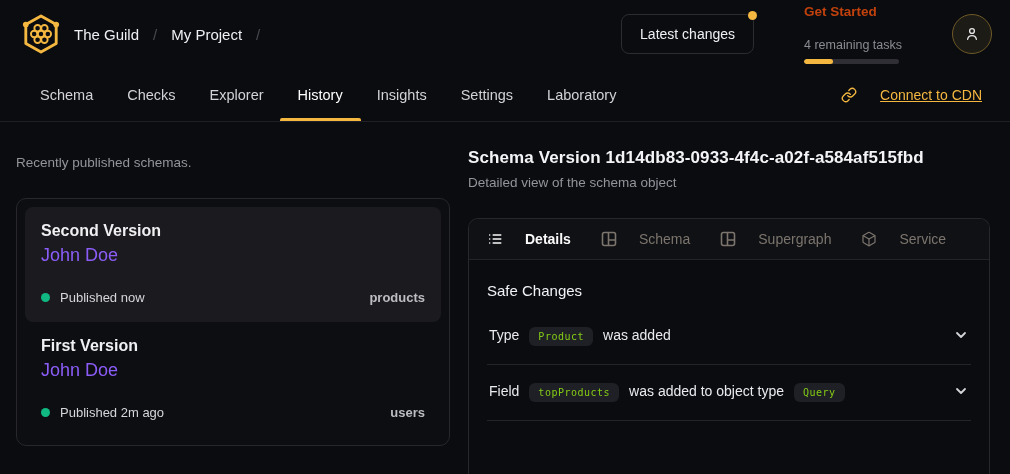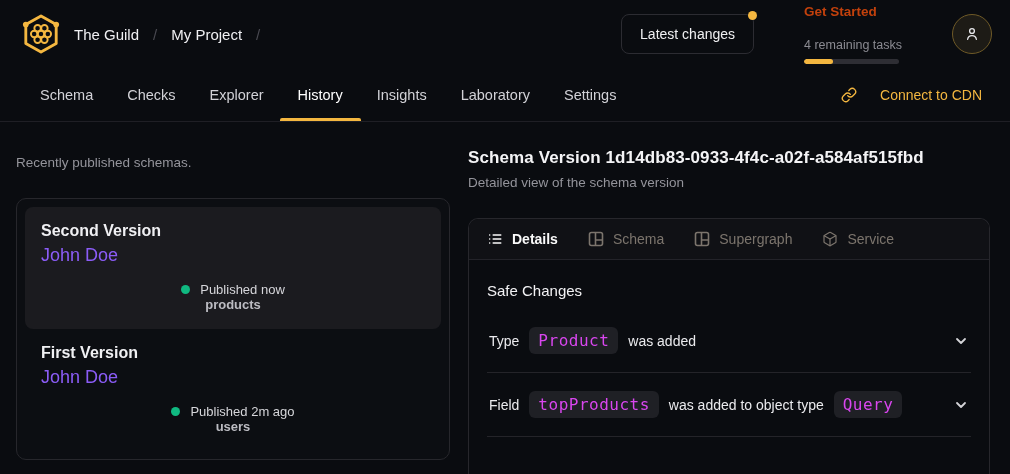--- a/index.html
+++ b/index.html
@@ -41,50 +41,50 @@
     border: 1px solid #6f5a27; display: flex; align-items: center; justify-content: center;
     color: #e6e6e9; cursor: pointer;
   }
 
   
   .nav { display: flex; align-items: center; height: 54px; padding: 0 28px 0 40px; border-bottom: 1px solid #1f1f25; }
   .nav-tabs { display: flex; gap: 34px; height: 100%; align-items: stretch; }
   .nav-tab { position: relative; display: flex; align-items: center; font-size: 14.5px; color: #d2d2d7; font-weight: 500; cursor: pointer; }
   .nav-tab.active { color: #ffffff; }
   .nav-tab.active::after { content: ""; position: absolute; left: -18px; right: -18px; bottom: 0; height: 3px; background: #f4b740; border-radius: 2px 2px 0 0; }
-  .cdn-link { margin-left: auto; display: flex; align-items: center; gap: 23px; color: #f4b740; font-size: 14px; font-weight: 500; cursor: pointer; }
+  .cdn-link { margin-left: auto; display: flex; align-items: center; gap: 23px; color: #f4b740; font-size: 14px; font-weight: 500; cursor: pointer; text-decoration: underline; }
 
   
   .main { display: flex; gap: 18px; padding: 26px 20px 0 16px; }
   .col-left { width: 434px; flex: none; }
   .col-right { flex: 1; min-width: 0; }
   .panel-title { font-size: 17px; font-weight: 700; color: #f4f4f6; letter-spacing: 0.1px; }
   .panel-sub { font-size: 13.5px; color: #94949b; margin-top: 7px; }
 
   
   .versions-box { margin-top: 28px; border: 1px solid #27272c; border-radius: 10px; padding: 8px; background: #0c0e12; }
   .version-item { border-radius: 8px; padding: 15px 16px 17px; cursor: pointer; }
   .version-item.selected { background: #1b1b1f; }
   .vi-name { font-size: 16px; font-weight: 600; color: #f0f0f3; }
   .vi-author { font-size: 18px; color: #8b5cf6; margin-top: 5px; }
-  .vi-row { margin-top: 16px; display: flex; justify-content: space-between; align-items: center; flex-direction: column; }
+  .vi-row { margin-top: 24px; display: flex; justify-content: space-between; align-items: flex-start; }
   .vi-pub { display: flex; gap: 10px; align-items: center; font-size: 13px; color: #d6d6da; }
   .dot-green { width: 9px; height: 9px; border-radius: 50%; background: #10b981; }
   .vi-service { font-size: 13px; font-weight: 700; color: #bcbcc2; }
 
   
   .detail-box { margin-top: 28px; border: 1px solid #27272c; border-bottom: none; border-radius: 10px 10px 0 0; height: 300px; overflow: hidden; }
   .detail-tabs { display: flex; align-items: center; gap: 30px; padding: 12px 18px; background: #101115; border-bottom: 1px solid #232329; }
-  .dtab { display: flex; align-items: center; gap: 9px; font-size: 14px; color: #7c756d; font-weight: 500; cursor: pointer; }
+  .dtab { display: flex; align-items: center; gap: 22px; font-size: 14px; color: #7c756d; font-weight: 500; cursor: pointer; }
   .dtab.active { color: #fafafa; font-weight: 600; }
   .detail-content { padding: 22px 18px 0; }
   .section-title { font-size: 15px; font-weight: 400; color: #f2f2f4; margin-bottom: 10px; }
-  .change-row { display: flex; align-items: center; gap: 10px; padding: 18px 2px; border-bottom: 1px solid #242429; font-size: 14px; color: #ebebee; cursor: pointer; }
+  .change-row { display: flex; align-items: flex-start; gap: 10px; padding: 18px 2px; border-bottom: 1px solid #242429; font-size: 14px; color: #ebebee; cursor: pointer; }
   .code-pill {
-    font-family: "DejaVu Sans Mono", monospace; font-size: 16px; color: #d946ef;
+    font-family: "DejaVu Sans Mono", monospace; font-size: 10px; color: #84cc16;
     background: #1f2025; border-radius: 6px; padding: 4px 9px; letter-spacing: 0.5px;
   }
   .row-chev { margin-left: auto; color: #d4d4d8; }
 </style>
 </head>
 <body>
 
 <div class="header">
   <div class="brand">
     <span>
@@ -134,22 +134,22 @@
   </div>
 </div>
 
 <div class="nav">
   <div class="nav-tabs">
     <div class="nav-tab">Schema</div>
     <div class="nav-tab">Checks</div>
     <div class="nav-tab">Explorer</div>
     <div class="nav-tab active">History</div>
     <div class="nav-tab">Insights</div>
+    <div class="nav-tab">Settings</div>
     <div class="nav-tab">Laboratory</div>
-    <div class="nav-tab">Settings</div>
   </div>
   <div class="cdn-link">
     <span>
       <svg width="16" height="16" viewBox="0 0 24 24" fill="none" stroke="currentColor" stroke-width="2" stroke-linecap="round" stroke-linejoin="round">
         <path d="M10 13a5 5 0 0 0 7.54.54l3-3a5 5 0 0 0-7.07-7.07l-1.72 1.71"></path>
         <path d="M14 11a5 5 0 0 0-7.54-.54l-3 3a5 5 0 0 0 7.07 7.07l1.71-1.71"></path>
       </svg>
     </span>
     <span>Connect to CDN</span>
   </div>
@@ -182,21 +182,21 @@
             <span>Published 2m ago</span>
           </div>
           <div class="vi-service">users</div>
         </div>
       </div>
     </div>
   </div>
 
   <div class="col-right">
     <div class="panel-title">Schema Version 1d14db83-0933-4f4c-a02f-a584af515fbd</div>
-    <div class="panel-sub">Detailed view of the schema version</div>
+    <div class="panel-sub">Detailed view of the schema object</div>
 
     <div class="detail-box">
       <div class="detail-tabs">
         <div class="dtab active">
           <span>
             <svg width="16" height="16" viewBox="0 0 18 18" fill="none" stroke="currentColor" stroke-width="1.7" stroke-linecap="round">
               <circle cx="3" cy="4.5" r="0.9" fill="currentColor" stroke="none"></circle>
               <circle cx="3" cy="9" r="0.9" fill="currentColor" stroke="none"></circle>
               <circle cx="3" cy="13.5" r="0.9" fill="currentColor" stroke="none"></circle>
               <line x1="7" y1="4.5" x2="15.5" y2="4.5"></line>

